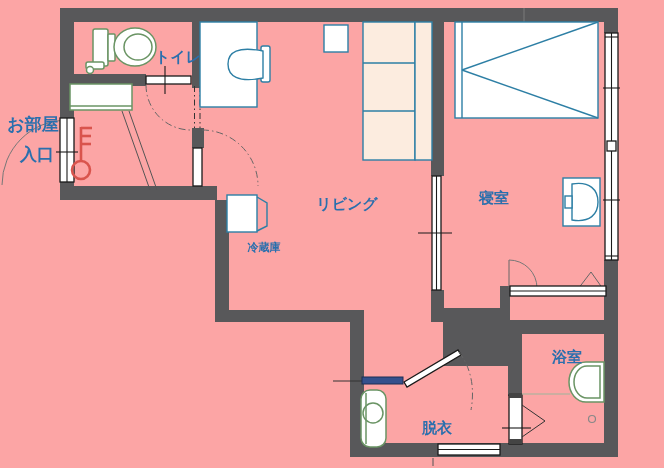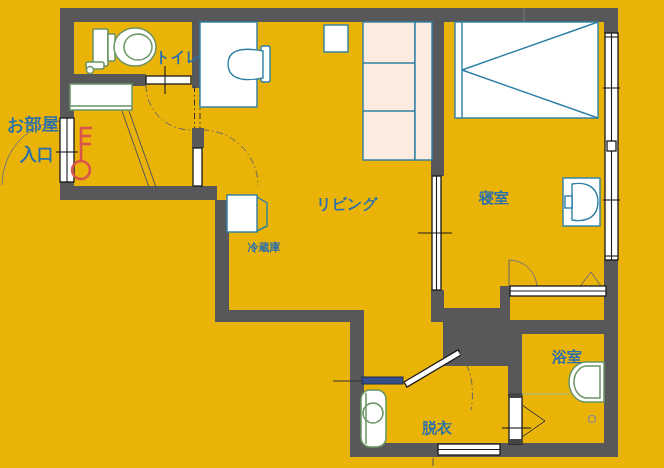--- a/index.html
+++ b/index.html
@@ -1,16 +1,16 @@
 <!DOCTYPE html>
 <html><head>
 <meta charset="utf-8">
 <style>
   html,body{margin:0;padding:0;background:#ffffff;}
-  #stage{position:relative;width:664px;height:468px;background:#eab308;overflow:hidden;
+  #stage{position:relative;width:664px;height:468px;background:#fca5a5;overflow:hidden;
          font-family:"DejaVu Sans","Liberation Sans",sans-serif;}
   svg{display:block}
   .wall{fill:#58585a;stroke:none;}
   .teal{stroke:#2d7fa5;fill:#ffffff;stroke-width:1.4;}
   .tealline{stroke:#2d7fa5;fill:none;stroke-width:1.4;}
   .peach{fill:#fcecdf;stroke:#2d7fa5;stroke-width:1.4;}
   .green{stroke:#6a9464;fill:#ffffff;stroke-width:1.5;}
   .greenline{stroke:#6a9464;fill:none;stroke-width:1.5;}
   .frame{fill:#ffffff;stroke:#1a1a1a;stroke-width:1.3;}
   .thinline{stroke:#1a1a1a;stroke-width:1.1;fill:none;}

